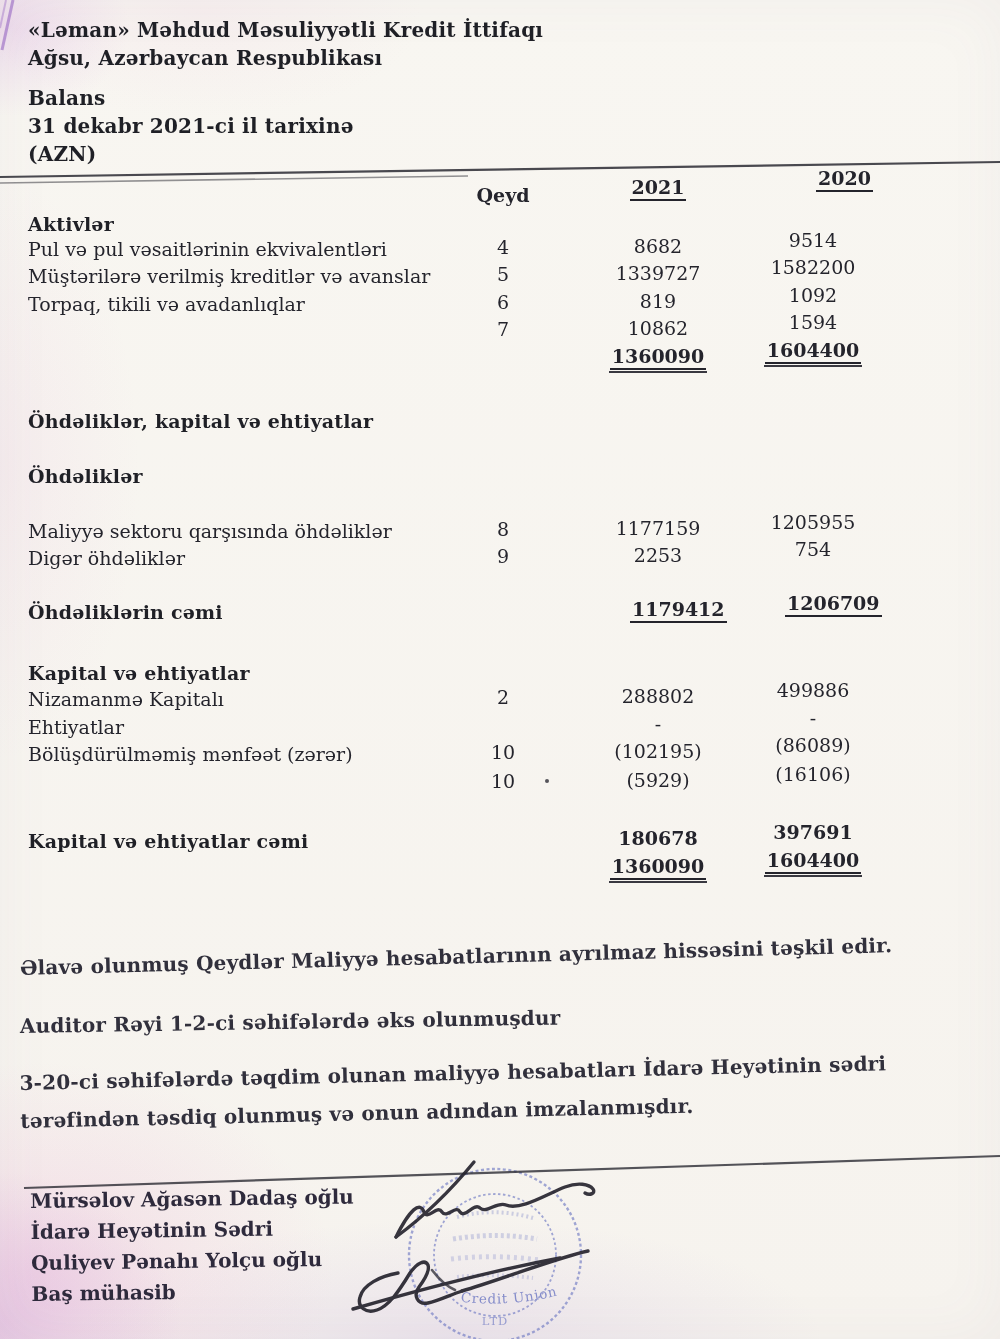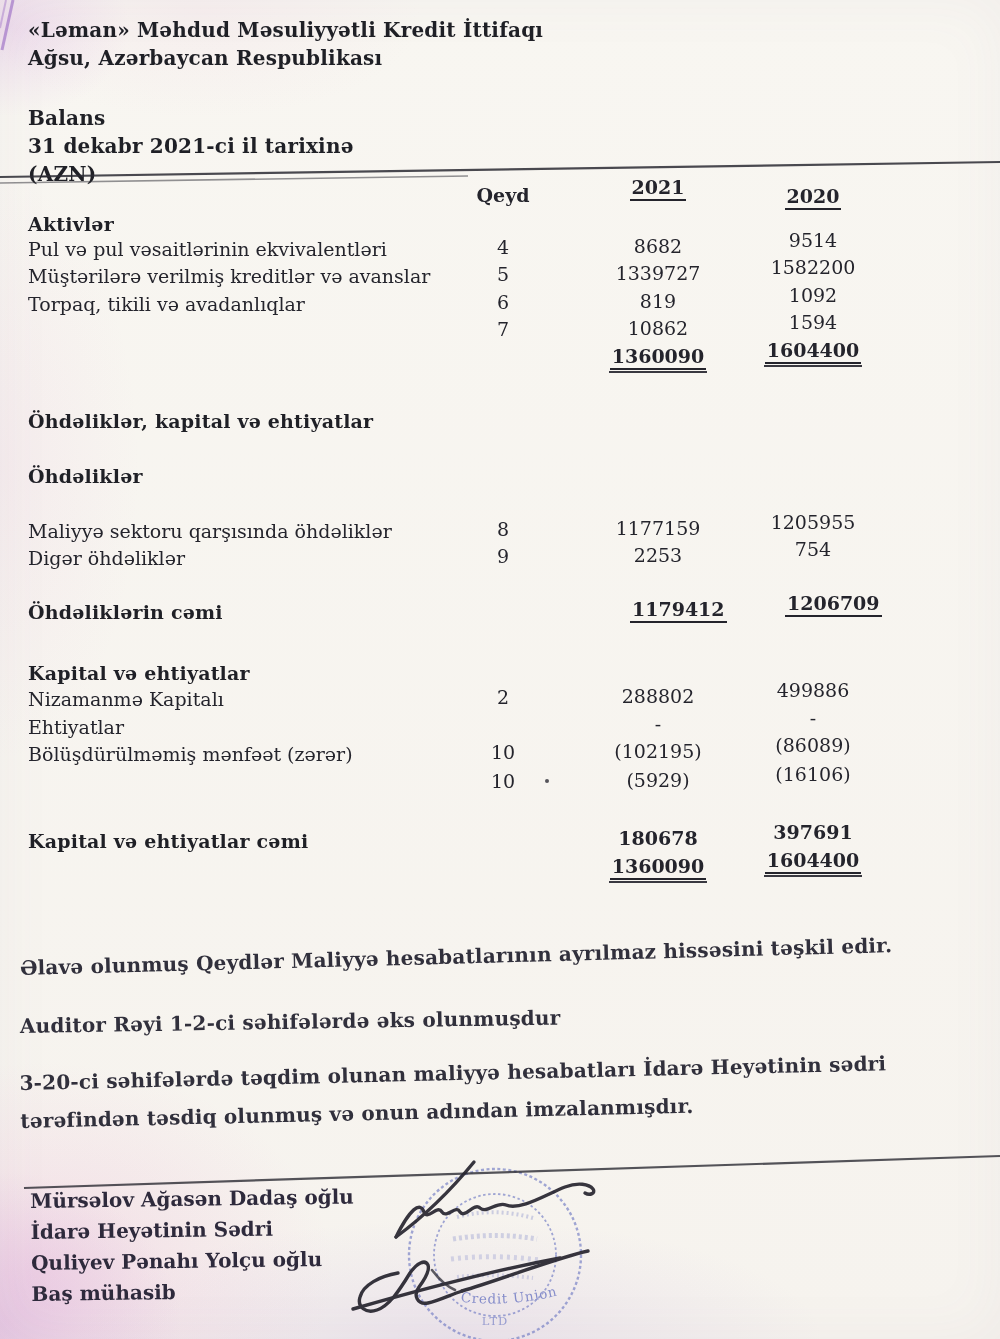--- a/index.html
+++ b/index.html
@@ -18,25 +18,25 @@
       radial-gradient(200px 420px at 0% 35%, rgba(222,152,210,0.10), rgba(222,152,210,0) 70%),
       radial-gradient(500px 160px at 45% 100%, rgba(172,140,216,0.16), rgba(172,140,216,0) 75%),
       radial-gradient(300px 140px at 20% 1%, rgba(230,170,210,0.10), rgba(230,170,210,0) 75%),
       linear-gradient(#f8f6f1,#f6f3ee);
     overflow:hidden;
     font-family:"DejaVu Serif","Liberation Serif",serif;
     box-shadow:inset 0 0 60px rgba(120,90,140,0.05);
   }
   .hdr{position:absolute;left:28px;color:#1f2026;font-weight:bold;font-size:20px;line-height:28px;letter-spacing:.2px;}
   #org-block{top:16px;}
-  #title-block{top:104px;}
+  #title-block{top:84px;}
   .col-head{position:absolute;text-align:center;font-weight:bold;font-size:19px;color:var(--ink);}
   #col-note{left:470px;width:66px;top:184px;}
   #col-2021{left:598px;width:120px;top:176px;}
-  #col-2020{left:753px;width:120px;top:185px;}
+  #col-2020{left:753px;width:120px;top:167px;text-align:right;}
   #col-2021 span,#col-2020 span{border-bottom:2.5px solid var(--ink);padding:0 2px 1px 2px;display:inline-block;}
   .row{position:absolute;left:0;width:100%;height:26px;}
   .row .label{position:absolute;left:28px;top:0;width:545px;font-size:19px;color:var(--ink);white-space:nowrap;}
   .row.bold .label{font-weight:bold;letter-spacing:.2px;color:#1f2026;}
   .cell{position:absolute;text-align:center;font-size:19px;color:var(--ink);}
   .row.bold .cell{font-weight:bold;}
   .cell.note{left:470px;width:66px;top:-2px;}
   .cell.y1{left:598px;width:120px;top:-3px;}
   .cell.y2{left:753px;width:120px;top:-9px;}
   .u1{border-bottom:2px solid var(--ink);padding:0 2px 1px 2px;display:inline-block;margin-left:32px;}

